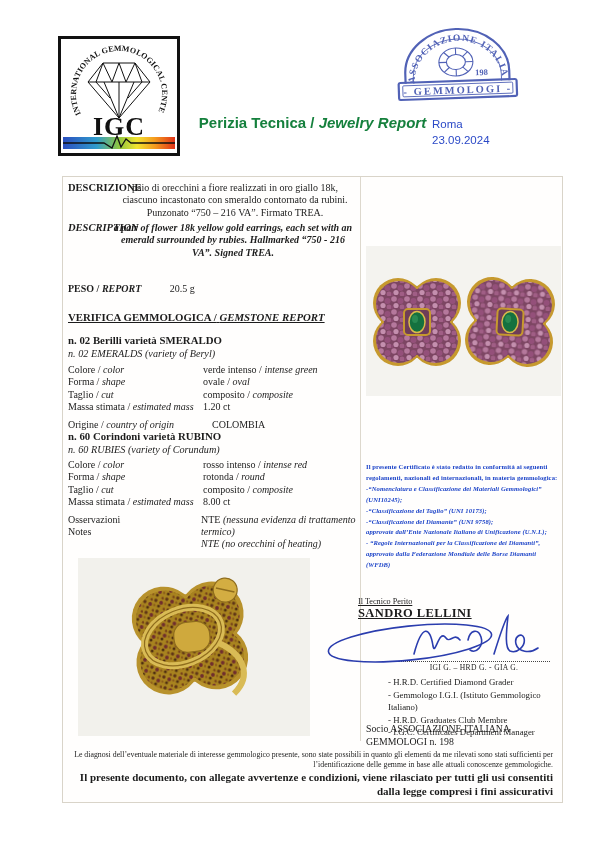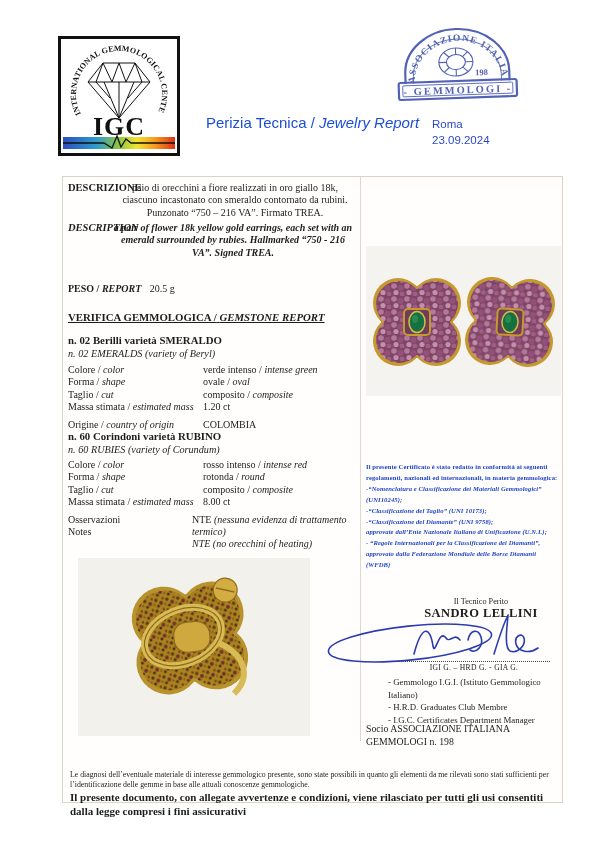--- a/index.html
+++ b/index.html
@@ -1,61 +1,61 @@
 <!DOCTYPE html>
 <html><head>
 <meta charset="utf-8">
 <style>
   html,body{margin:0;padding:0;background:#ffffff;}
   #page{position:relative;width:600px;height:848px;background:#fff;overflow:hidden;
         font-family:"Liberation Serif",serif;color:#1c1c1c;}
   .abs{position:absolute;}
 
   
-  .title-block{left:190px;top:113px;width:245px;text-align:center;color:#1d4ed8;
-               font-family:"Liberation Sans",sans-serif;font-weight:normal;font-size:15px;line-height:19px;}
+  .title-block{left:190px;top:113px;width:245px;text-align:center;color:#15803d;
+               font-family:"Liberation Sans",sans-serif;font-weight:bold;font-size:15px;line-height:19px;}
   .title-block .num{font-size:14.5px;}
   .date-block{left:432px;top:116px;color:#2b49c7;font-family:"Liberation Sans",sans-serif;
               font-size:11.5px;line-height:16px;}
 
   
   .main-box{left:62px;top:176px;width:499px;height:625px;border:1px solid #d9d4c9;background:#fffefd;}
   .divider-v{left:360px;top:177px;width:1px;height:564px;background:#ddd8cd;}
 
   
   .lblk{left:68px;width:292px;font-size:10px;line-height:12.4px;}
   .desc-label{position:absolute;left:0;top:0;font-weight:bold;font-size:10.5px;}
   .desc-label.en{font-weight:bold;font-style:italic;text-align:right;}
   .desc-text{margin:0 6px 0 48px;text-align:center;}
   .desc-text.en{font-style:italic;font-weight:bold;font-size:10px;margin-left:44px;}
-  .peso .v{display:inline-block;margin-left:6px;}
+  .peso .v{display:inline-block;margin-left:26px;}
   .verifica{font-weight:bold;font-size:10.8px;text-decoration:underline;}
   .sec-title{font-weight:bold;font-size:10.8px;line-height:13px;}
   .sec-sub{font-style:italic;font-size:10.2px;line-height:13px;}
   .prow{display:flex;}
   .prow .lbl{width:135px;flex:none;}
   .prow .val{flex:1;}
   .it-i{font-style:italic;}
-  .sp{margin-top:5px;}
+  .sp{margin-top:5px;gap:9px;}
 
   
   .bluetext{left:366px;top:462px;width:194px;color:#1d44c8;font-weight:bold;
             font-size:6.6px;line-height:10.9px;letter-spacing:.1px;}
   .bluetext .bi{font-style:italic;}
-  .tecnico{left:384px;top:597px;width:194px;text-align:center;}
+  .tecnico{left:358px;top:597px;width:194px;text-decoration:underline;}
   .tecnico .small{font-size:8.2px;}
   .tecnico .name{font-size:12.5px;font-weight:bold;letter-spacing:.4px;}
   .sig-wrap{left:318px;top:610px;width:240px;height:58px;z-index:5;}
   .dotline{left:398px;top:661px;width:152px;border-top:1.5px dotted #444;}
   .igi{left:398px;top:663px;width:152px;text-align:center;font-size:7.6px;letter-spacing:.3px;}
   .creds{left:388px;top:676px;width:175px;font-size:8.8px;line-height:12.6px;}
   .socio{left:366px;top:723px;width:194px;text-align:left;font-size:9.8px;line-height:12.5px;}
 
   
-  .footer{left:70px;top:750px;width:483px;text-align:left;margin-top:20px;}
+  .footer{left:70px;top:750px;width:483px;text-align:right;}
   .footer .fine{font-size:7.8px;line-height:9.6px;}
   .footer .bold{font-size:11px;font-weight:bold;line-height:13.5px;margin-top:2px;}
 
   .photo{background:#f3f2ee;box-shadow:0 0 0 1px #e7e5df inset;}
 </style>
 </head>
 <body>
 
 <div id="page">
 
@@ -325,20 +325,21 @@
         <path d="M150,30 C152,20 160,18 163,27 C166,36 158,44 152,40"></path>
         <path d="M176,44 C181,28 188,8 190,6 C188,24 187,38 192,41 C199,44 208,36 206,28 C204,22 196,26 198,34 C200,42 212,44 220,38"></path>
       </g>
     </svg>
   </div>
 
   <div class="abs dotline"></div>
   <div class="abs igi">IGI G. – HRD G. - GIA G.</div>
 
   <div class="abs creds">
+    <div>- H.R.D. Certified Diamond Grader</div>
     <div>- Gemmologo I.G.I. (Istituto Gemmologico Italiano)</div>
     <div>- H.R.D. Graduates Club Membre</div>
     <div>- I.G.C. Certificates Department Manager</div>
   </div>
 
   <div class="abs socio">
     <div>Socio ASSOCIAZIONE ITALIANA</div>
     <div>GEMMOLOGI n. 198</div>
   </div>
 

